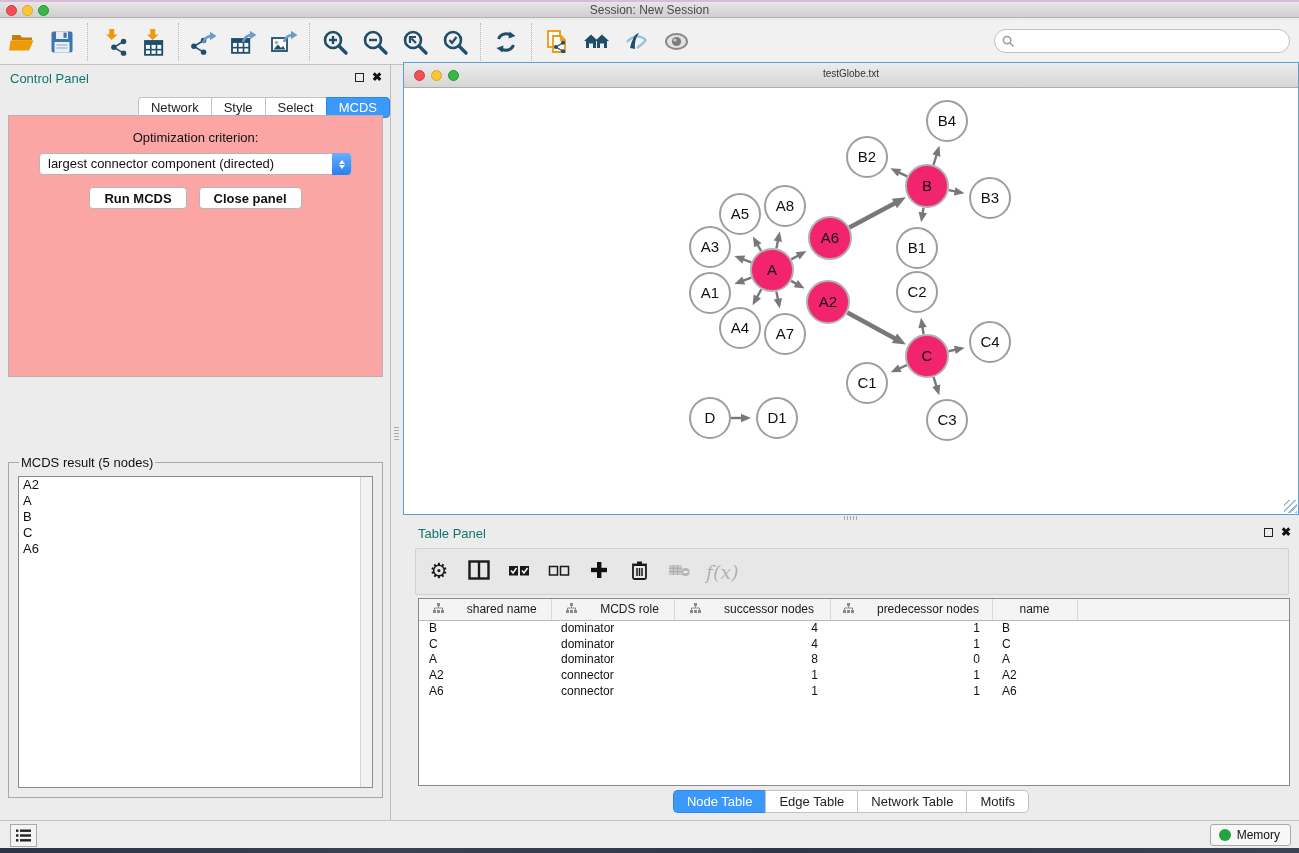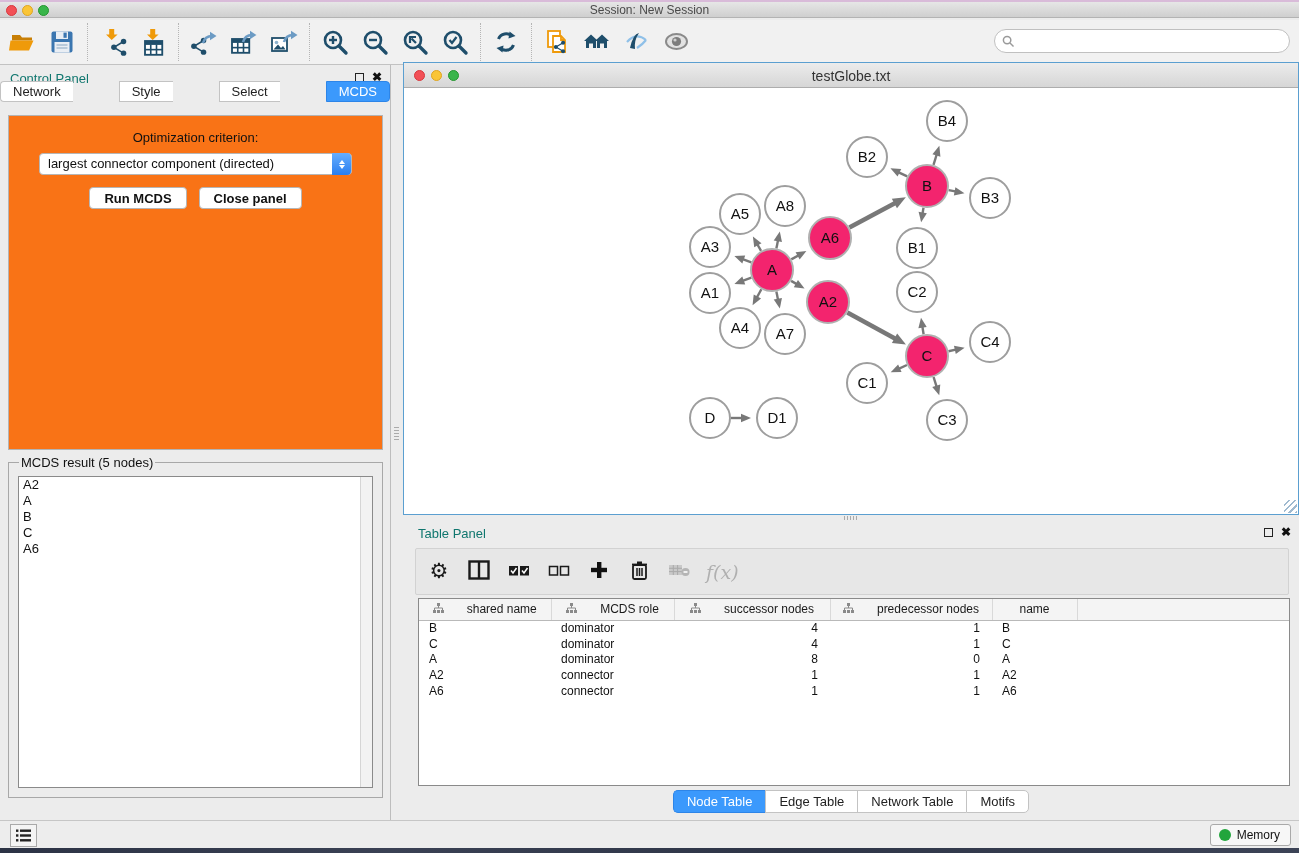--- a/index.html
+++ b/index.html
@@ -27,48 +27,48 @@
     border:1px solid #c0c0c0; border-radius:12px; display:flex; align-items:center; padding-left:7px; }
   .searchbox input { border:none; outline:none; flex:1; font-size:13px; background:transparent; height:20px; padding-left:4px; }
 
   
   .control-panel { position:absolute; left:0; top:65px; width:391px; height:755px; background:#ececec; border-right:1px solid #bdbdbd; }
   .panel-title-row { position:absolute; left:10px; top:6px; font-size:13px; color:#0f766e; }
   .panel-icons { position:absolute; right:8px; top:7px; display:flex; gap:8px; align-items:center; }
   .float-ic { width:9px; height:9px; border:1.5px solid #222; display:inline-block; cursor:pointer; }
   .close-ic { font-size:12px; color:#111; line-height:10px; cursor:pointer; font-weight:bold; }
 
-  .cp-tabs { position:absolute; left:0; right:0; top:16px; display:flex; justify-content:space-between; }
+  .cp-tabs { position:absolute; left:0; right:0; top:32px; display:flex; justify-content:flex-end;padding-left:32px; }
   .cp-tab { font-size:13px; padding:2px 12px; background:#fff; border:1px solid #c3c3c3; border-right:none; color:#222; cursor:pointer; }
   .cp-tab:first-child { border-radius:4px 0 0 4px; }
   .cp-tab:last-child { border-radius:0 4px 4px 0; border-right:1px solid #c3c3c3; }
   .cp-tab.active { background:#3b99fc; border-color:#2d85e8; color:#fff; }
 
-  .options-box { position:absolute; left:8px; top:50px; width:375px; height:335px; background:#f97316; border:1px solid #b4b4b4; }
+  .options-box { position:absolute; left:8px; top:50px; width:375px; height:262px; background:#fca5a5; border:1px solid #b4b4b4; }
   .opt-label { margin-top:14px; text-align:center; font-size:13px; color:#111; }
   .mac-select { position:relative; margin:8px auto 0; width:313px; height:22px; background:#fff;
     border:1px solid #b6b6b6; border-radius:4px; font-size:13px; color:#111; line-height:20px; padding-left:8px; cursor:pointer; }
   .mac-select .spin { position:absolute; right:0; top:-1px; width:19px; height:22px; border-radius:0 4px 4px 0;
     background:linear-gradient(#66aefe,#2a7ef0); display:flex; flex-direction:column; align-items:center; justify-content:center; gap:1px; }
   .chev { width:0; height:0; border-left:3.5px solid transparent; border-right:3.5px solid transparent; }
   .chev.up { border-bottom:4px solid #fff; }
   .chev.dn { border-top:4px solid #fff; }
   .btn-row { margin-top:12px; display:flex; justify-content:center; gap:12px; }
   .mac-btn { height:22px; padding:0 14px; background:#fff; border:1px solid #b6b6b6; border-radius:4px; font-size:13px; color:#111; cursor:pointer; font-family:"Liberation Sans",sans-serif;font-weight:bold; }
 
   .result-fs { position:absolute; left:8px; top:390px; width:375px; height:343px; border:1px solid #a8a8a8; padding:6px 9px 9px; }
   .result-fs legend { font-size:13px; color:#111; padding:0 2px; margin-left:1px; }
   .result-list { position:relative; width:100%; height:100%; background:#fff; border:1px solid #8a8a8a; overflow:hidden; }
   .result-list .row { font-size:13px; color:#111; line-height:16px; padding-left:4px; cursor:default; }
   .list-scroll { position:absolute; right:0; top:0; bottom:0; width:12px; background:#f2f2f2; border-left:1px solid #d5d5d5; }
 
   
   .net-window { position:absolute; left:403px; top:62px; width:896px; height:453px; background:#fff; border:1px solid #5b9fd0; }
   .net-titlebar { position:absolute; left:0; top:0; right:0; height:25px; background:linear-gradient(#ececec,#d6d6d6); border-bottom:1px solid #adadad; }
-  .net-titlebar .title { position:absolute; left:0; right:0; top:5px; text-align:center; font-size:14px; color:#333; }
+  .net-titlebar .title { position:absolute; left:0; right:0; top:5px; text-align:center; font-size:10px; color:#333; }
   .net-lights { position:absolute; left:10px; top:7px; display:flex; gap:6px; }
   .net-canvas { position:absolute; left:0; top:25px; width:894px; height:426px; background:#fff; }
   .net-grip { position:absolute; right:1px; bottom:1px; width:13px; height:13px;
     background:repeating-linear-gradient(135deg, transparent 0 3px, #9fb9cf 3px 4.5px); cursor:nwse-resize; }
 
   
   .vgrip { position:absolute; left:394px; top:427px; width:5px; height:14px; background:repeating-linear-gradient(#aaa 0 1px, transparent 1px 3px); }
   .hgrip { position:absolute; left:844px; top:516px; width:14px; height:4px; background:repeating-linear-gradient(90deg,#aaa 0 1px, transparent 1px 3px); }
 
   

